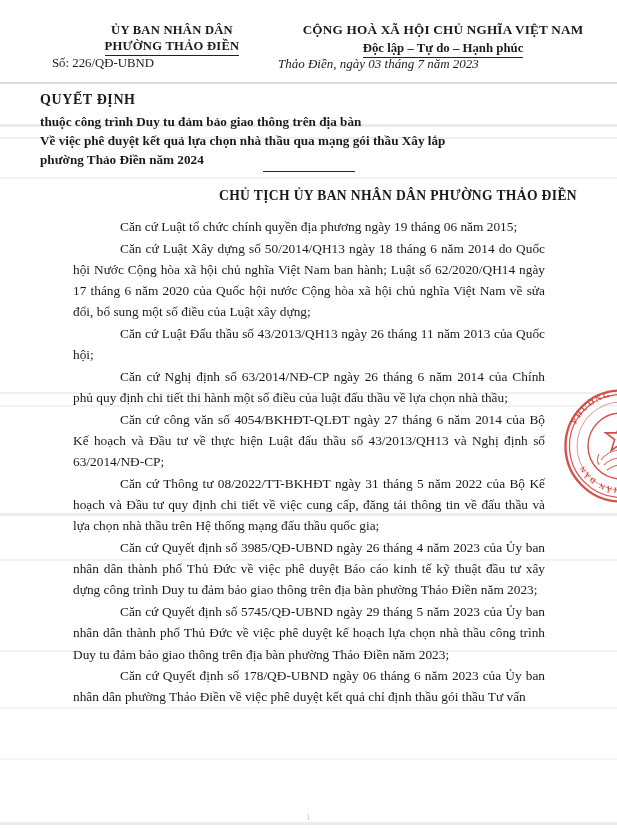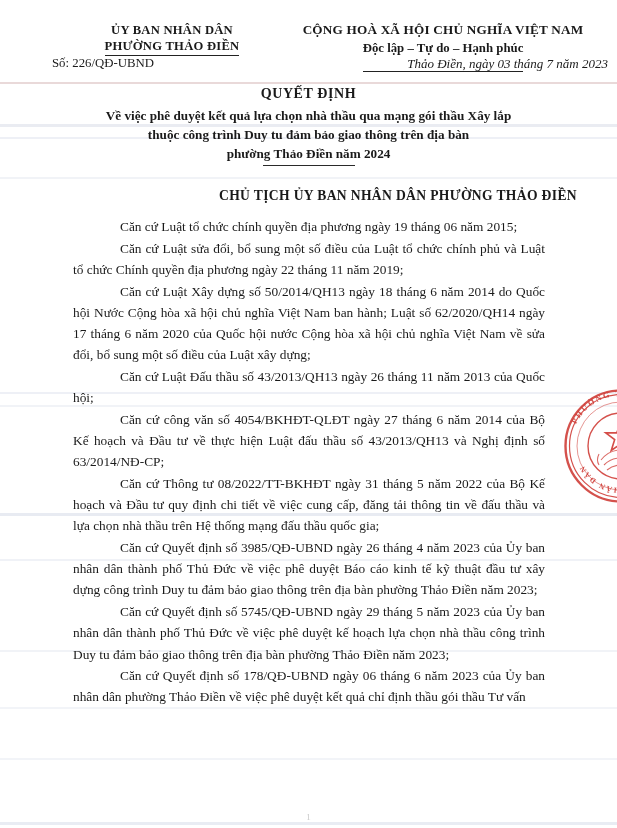--- a/index.html
+++ b/index.html
@@ -75,53 +75,52 @@
     line-height: 16px;
     white-space: nowrap;
   }
   .nation-line2 {
     font-weight: bold;
     font-size: 12.8px;
     line-height: 16px;
     white-space: nowrap;
     display: inline-block;
     border-bottom: 1.1px solid #222;
-    padding-bottom: 15px;
+    padding-bottom: 1px;
   }
   .org-underline {
     display: inline-block;
     border-bottom: 1.1px solid #222;
     padding-bottom: 1px;
   }
   .doc-number {
     position: absolute;
     left: 52px;
     top: 40px;
     width: 240px;
     font-size: 12.8px;
     white-space: nowrap;
   }
   .doc-place-date {
     position: absolute;
     left: 278px;
     top: 40px;
     width: 330px;
-    text-align: right;
+    text-align: left;
     font-style: italic;
     font-size: 13px;
     white-space: nowrap;
   }
 
   
   .title-block {
     position: absolute;
-    top: 68px;
+    top: 74px;
     left: 40px;
     width: 537px;
-    text-align: center;
   }
   .decision-word {
     font-weight: bold;
     font-size: 14px;
     letter-spacing: 0.6px;
     line-height: 20px;
   }
   .subject {
     font-weight: bold;
     font-size: 13.2px;
@@ -224,34 +223,34 @@
 
   </div>
 
   <div class="doc-number">Số: 226/QĐ-UBND</div>
 
   <div class="doc-place-date">Thảo Điền, ngày 03 tháng 7 năm 2023</div>
 
   <div class="title-block">
     <div class="decision-word">QUYẾT ĐỊNH</div>
     <div class="subject">
+      <span class="subject-line">thuộc công trình Duy tu đảm bảo giao thông trên địa bàn</span>
       <span class="subject-line">Về việc phê duyệt kết quả lựa chọn nhà thầu qua mạng gói thầu Xây lắp</span>
-      <span class="subject-line">thuộc công trình Duy tu đảm bảo giao thông trên địa bàn</span>
       <span class="subject-line">phường Thảo Điền năm 2024</span>
     </div>
     <div class="title-rule"></div>
   </div>
 
   <div class="authority">CHỦ TỊCH ỦY BAN NHÂN DÂN PHƯỜNG THẢO ĐIỀN</div>
 
   <div class="body">
     <p class="para">Căn cứ Luật tổ chức chính quyền địa phương ngày 19 tháng 06 năm 2015;</p>
-    <p class="para">Căn cứ Luật sửa đổi, bổ sung một số điều của Luật tổ chức chính phủ và Luật tổ chức Chính quyền địa phương ngày 22 tháng 11 năm 2019;</p>
     <p class="para">Căn cứ Luật Xây dựng số 50/2014/QH13 ngày 18 tháng 6 năm 2014 do Quốc hội Nước Cộng hòa xã hội chủ nghĩa Việt Nam ban hành; Luật số 62/2020/QH14 ngày 17 tháng 6 năm 2020 của Quốc hội nước Cộng hòa xã hội chủ nghĩa Việt Nam về sửa đổi, bổ sung một số điều của Luật xây dựng;</p>
     <p class="para">Căn cứ Luật Đấu thầu số 43/2013/QH13 ngày 26 tháng 11 năm 2013 của Quốc hội;</p>
+    <p class="para">Căn cứ Nghị định số 63/2014/NĐ-CP ngày 26 tháng 6 năm 2014 của Chính phủ quy định chi tiết thi hành một số điều của luật đấu thầu về lựa chọn nhà thầu;</p>
     <p class="para">Căn cứ công văn số 4054/BKHĐT-QLĐT ngày 27 tháng 6 năm 2014 của Bộ Kế hoạch và Đầu tư về thực hiện Luật đấu thầu số 43/2013/QH13 và Nghị định số 63/2014/NĐ-CP;</p>
     <p class="para">Căn cứ Thông tư 08/2022/TT-BKHĐT ngày 31 tháng 5 năm 2022 của Bộ Kế hoạch và Đầu tư quy định chi tiết về việc cung cấp, đăng tải thông tin về đấu thầu và lựa chọn nhà thầu trên Hệ thống mạng đấu thầu quốc gia;</p>
     <p class="para">Căn cứ Quyết định số 3985/QĐ-UBND ngày 26 tháng 4 năm 2023 của Ủy ban nhân dân thành phố Thủ Đức về việc phê duyệt Báo cáo kinh tế kỹ thuật đầu tư xây dựng công trình Duy tu đảm bảo giao thông trên địa bàn phường Thảo Điền năm 2023;</p>
     <p class="para">Căn cứ Quyết định số 5745/QĐ-UBND ngày 29 tháng 5 năm 2023 của Ủy ban nhân dân thành phố Thủ Đức về việc phê duyệt kế hoạch lựa chọn nhà thầu công trình Duy tu đảm bảo giao thông trên địa bàn phường Thảo Điền năm 2023;</p>
     <p class="para">Căn cứ Quyết định số 178/QĐ-UBND ngày 06 tháng 6 năm 2023 của Ủy ban nhân dân phường Thảo Điền về việc phê duyệt kết quả chỉ định thầu gói thầu Tư vấn</p>
   </div>
 
   <div class="seal">
     <svg width="128" height="128" viewBox="0 0 128 128" aria-hidden="true">
       <defs>

